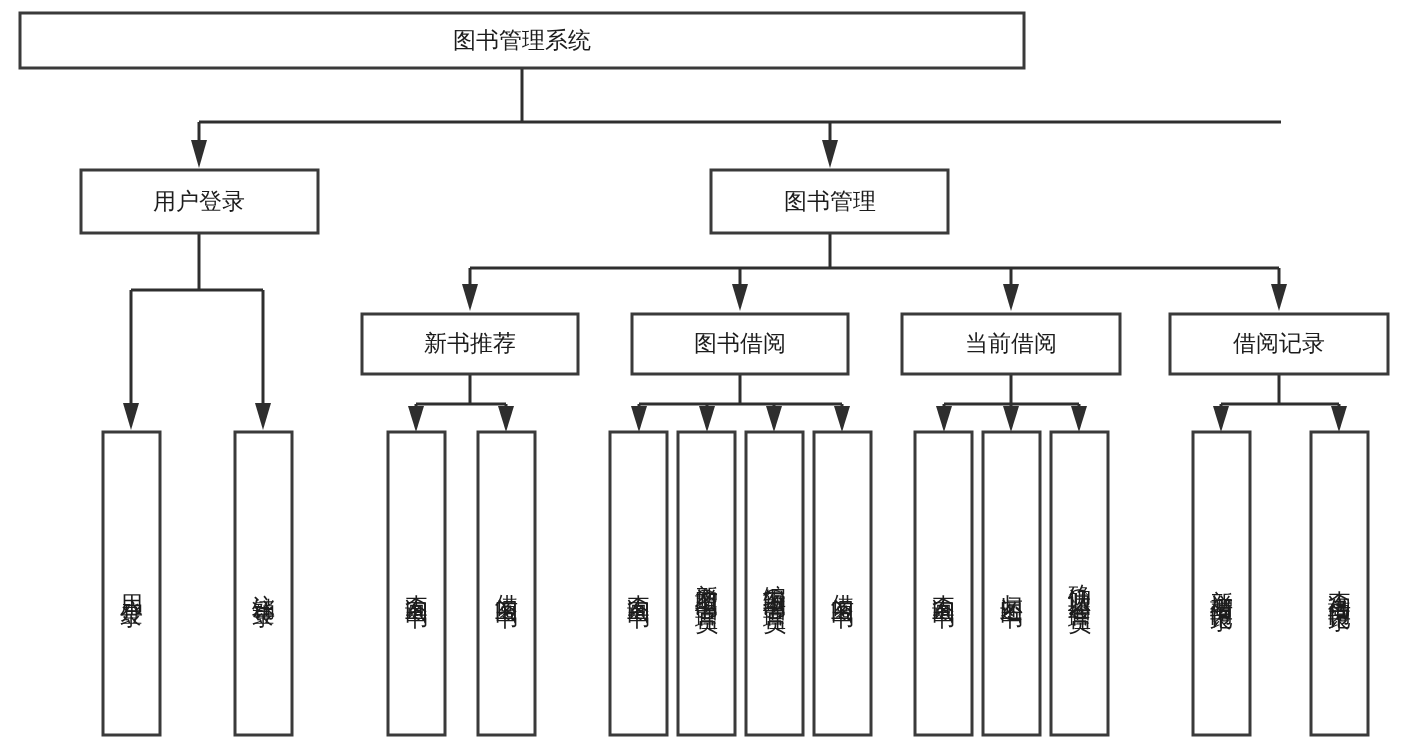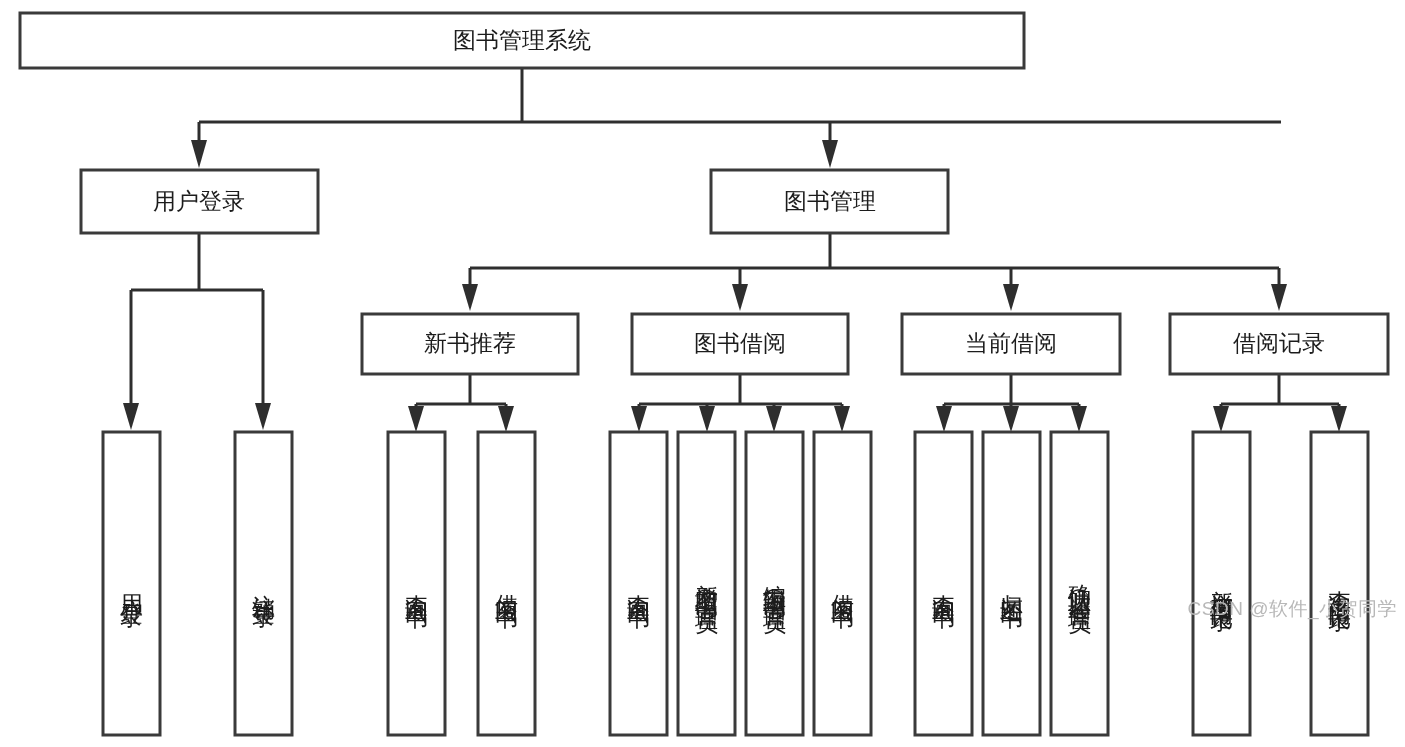--- a/index.html
+++ b/index.html
@@ -217,15 +217,14 @@
   <div class="node-label-v" style="left:746px; top:432px; width:57px; height:303px;">编辑图书（管理员）</div>
   <div class="node-label-v" style="left:814px; top:432px; width:57px; height:303px;">借阅图书</div>
 
   <div class="node-label-v" style="left:915px; top:432px; width:57px; height:303px;">查询图书</div>
   <div class="node-label-v" style="left:983px; top:432px; width:57px; height:303px;">归还图书</div>
   <div class="node-label-v" style="left:1051px; top:432px; width:57px; height:303px;">确认归还（管理员）</div>
 
   <div class="node-label-v" style="left:1193px; top:432px; width:57px; height:303px;">新增借阅记录</div>
   <div class="node-label-v" style="left:1311px; top:432px; width:57px; height:303px;">查询借阅记录</div>
 
-  <div class="watermark">CSDN @软件_小贺同学</div>
 
 </div>
 
 </body></html>

